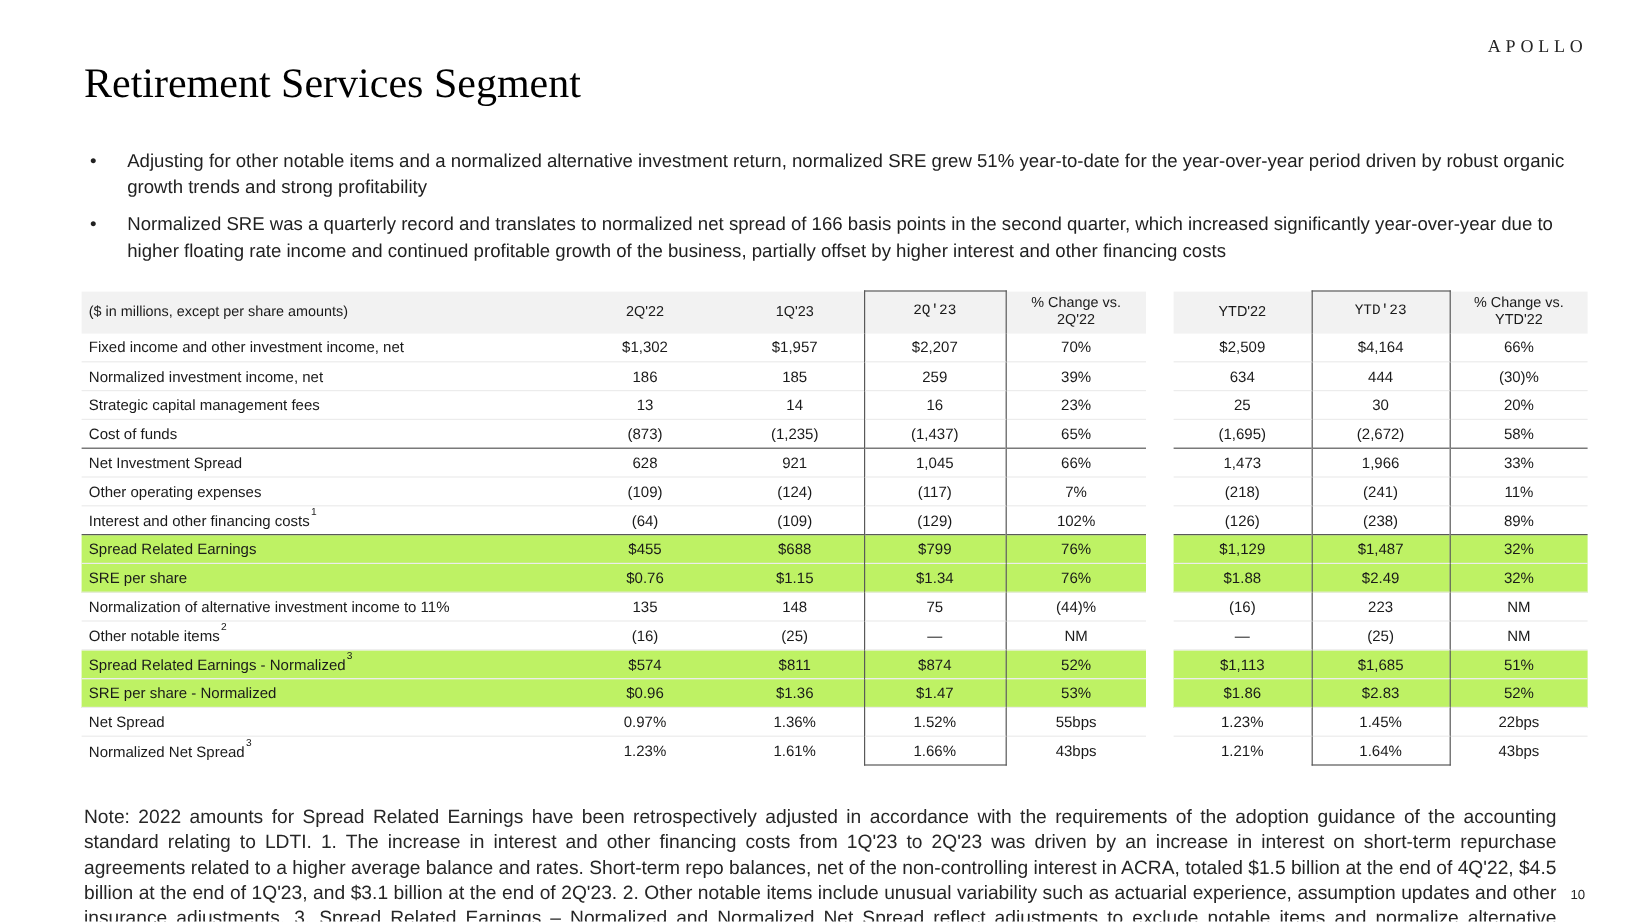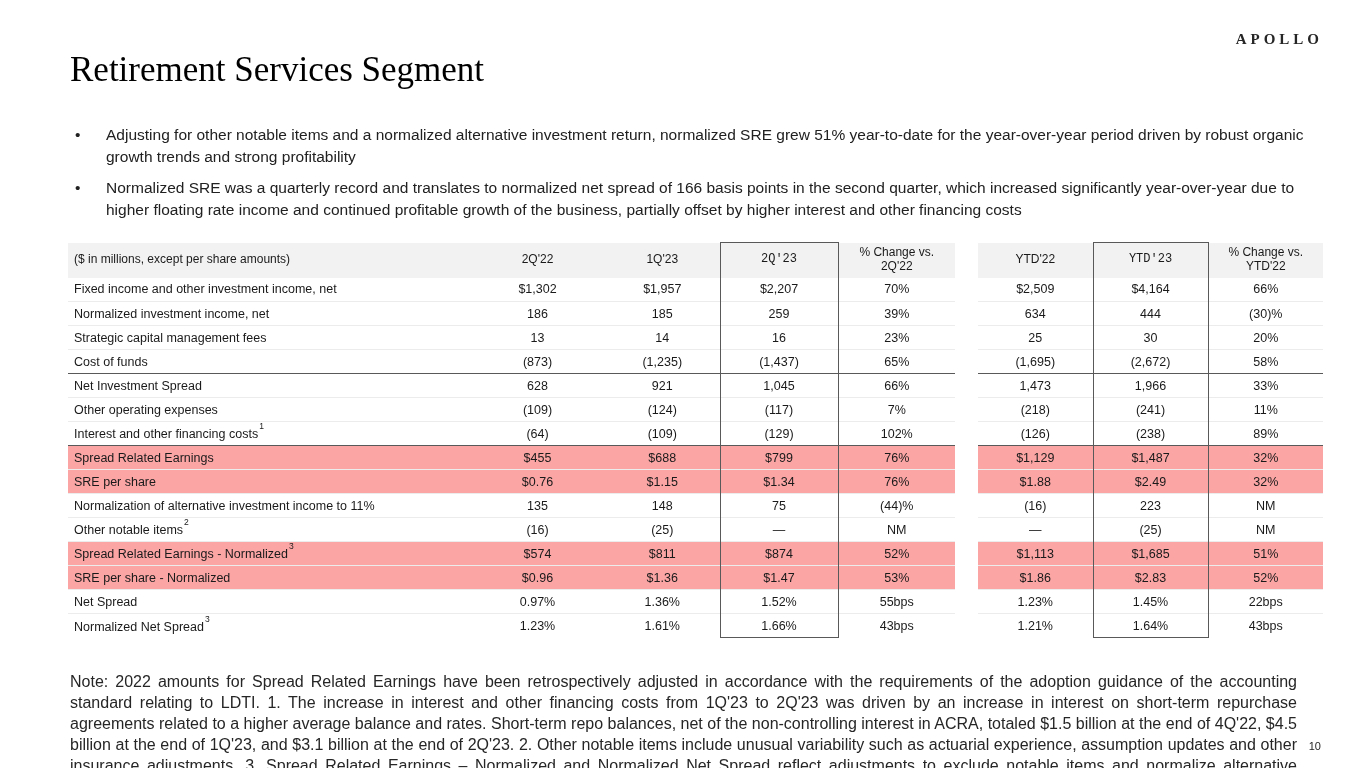--- a/index.html
+++ b/index.html
@@ -11,21 +11,20 @@
     position: relative;
     overflow: hidden;
   }
   .logo {
     position: absolute;
     top: 31px; right: 42px;
     font-family: "Liberation Serif", serif;
     font-size: 15px;
     letter-spacing: 4px;
     color: #262626;
-    font-weight: bold;
   }
   .title {
     position: absolute;
     left: 70px; top: 50px;
     font-family: "Liberation Serif", serif;
     font-weight: 400;
     font-size: 35px;
     color: #000;
   }
   .bullets {
@@ -64,21 +63,21 @@
     line-height: 1.15;
   }
   table.fin thead th.gap { background: transparent; }
   table.fin thead th.lbl { text-align: left; padding-left: 6px; margin-left: 32px; }
   table.fin tbody td { height: 24px; border-top: 1px solid #ececec; }
   table.fin tbody td.gap { border-top: none; }
   table.fin tbody tr:first-child td { border-top: none; }
   table.fin td.lbl { text-align: left; padding-left: 6px; }
   tr.topline td { border-top: 1px solid #595959 !important; }
   tr.topline td.gap { border-top: none !important; }
-  tr.highlight td { background: #fca5a5; }
+  tr.highlight td { background: #bef264; }
   tr.highlight td.gap { background: transparent; }
   .b { font-weight: 700; }
   
   th.boxed, td.boxed { border-left: 1px solid #595959; border-right: 1px solid #595959; }
   thead th.boxed { border-top: 1px solid #595959; font-family: Liberation Mono, monospace; }
   tr.lastrow td.boxed { border-bottom: 1px solid #595959; }
   sup.fn { font-size: 8.5px; position: relative; top: -4px; left: 1px; }
   .footnote {
     position: absolute;
     left: 70px; top: 671px;

